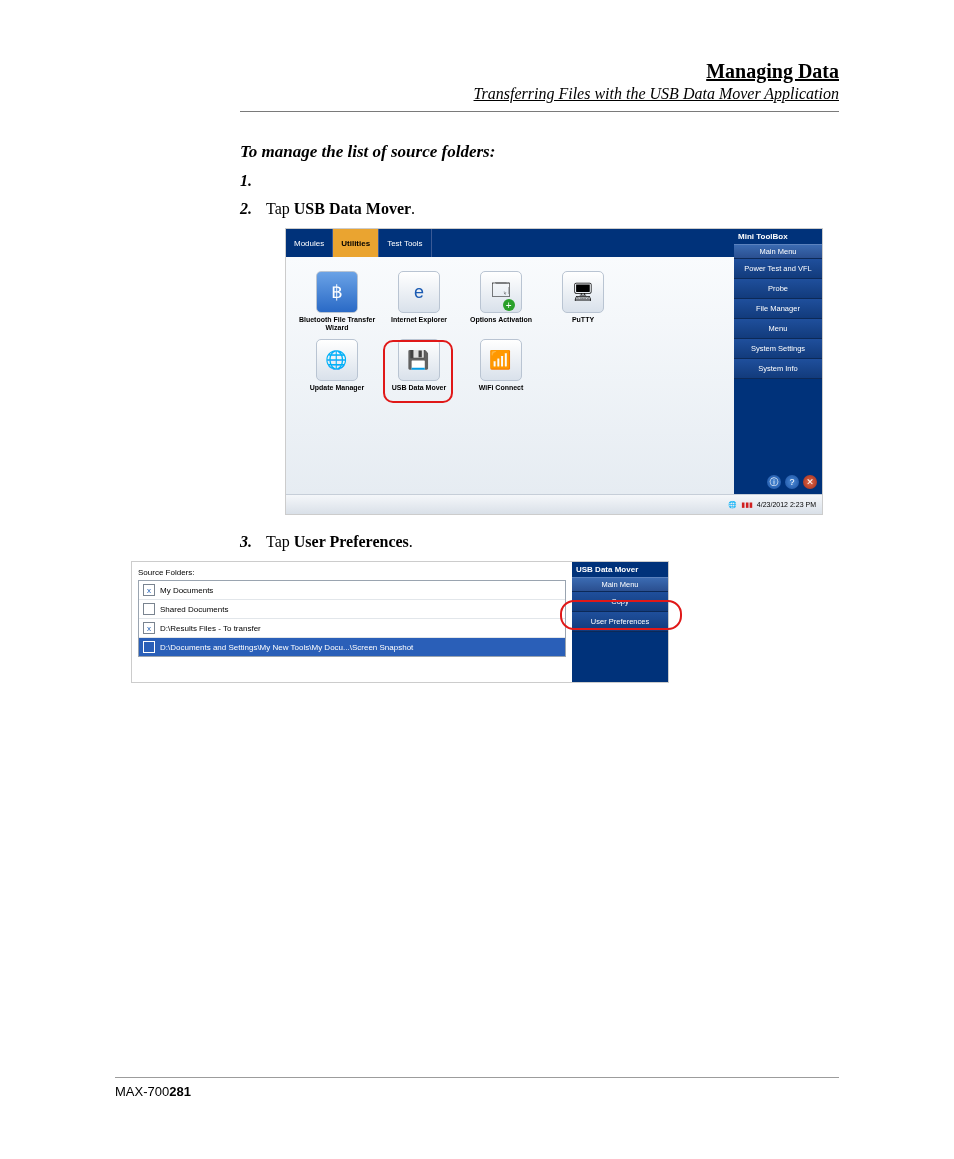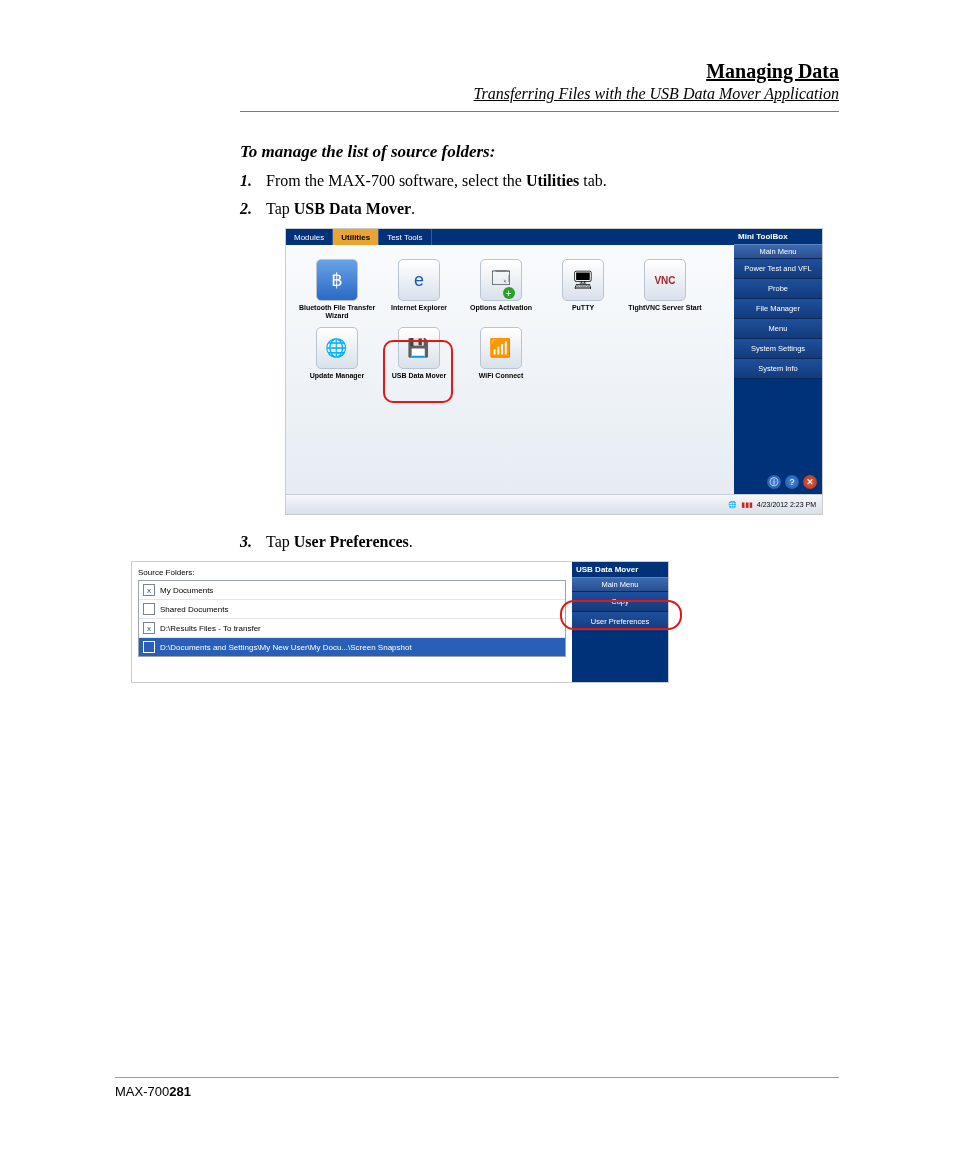--- a/index.html
+++ b/index.html
@@ -63,21 +63,21 @@
     font-family: Verdana, Arial, sans-serif;
     font-size: 8px;
     color: #000;
     background: #fff;
     position: relative;
   }
   
   .shot1 { width: 536px; height: 285px; }
   .shot1-body { display: flex; height: 265px; }
   .shot1-main { flex: 1; background: #eef0f3; display: flex; flex-direction: column; }
-  .tabs { display: flex; background: #00327a; height: 16px; }
+  .tabs { display: flex; background: #00327a; height: 28px; }
   .tab {
     padding: 2px 8px;
     color: #fff;
     border-right: 1px solid #3a5a96;
     display:flex; align-items:center;
   }
   .tab.active { background: #eaa430; color: #000; font-weight: bold; }
   .icon-grid {
     flex: 1;
     padding: 14px 10px 10px 10px;
@@ -165,23 +165,20 @@
   <div class="header-block">
     <div class="header-title">Managing Data</div>
     <div class="header-subtitle">Transferring Files with the USB Data Mover Application</div>
     <hr class="header-rule">
   </div>
 
   <div class="section-title">To manage the list of source folders:</div>
 
   <div class="step">
     <div class="step-num">1.</div>
-    <div class="step-text">
-      <span>From the MAX-700 software, select the </span><b>Utilities</b><span> tab.</span>
-    </div>
   </div>
 
   <div class="step">
     <div class="step-num">2.</div>
     <div class="step-text">
       <span>Tap </span><b>USB Data Mover</b><span>.</span>
     </div>
   </div>
 
   <div class="screenshot shot1">
@@ -204,24 +201,20 @@
             </div>
             <div class="icon-cell">
               <div class="icon-box">
                 <span style="position:relative;">🗔<span style="position:absolute;right:-4px;bottom:-4px;width:12px;height:12px;border-radius:50%;background:#2aa02a;color:#fff;font-size:10px;display:flex;align-items:center;justify-content:center;">+</span></span>
               </div>
               <div class="icon-label">Options Activation</div>
             </div>
             <div class="icon-cell">
               <div class="icon-box">🖥</div>
               <div class="icon-label">PuTTY</div>
-            </div>
-            <div class="icon-cell">
-              <div class="icon-box" style="font-size:10px;font-weight:bold;color:#a02a2a;">VNC</div>
-              <div class="icon-label">TightVNC Server Start</div>
             </div>
           </div>
           <div class="icon-row">
             <div class="icon-cell">
               <div class="icon-box">🌐</div>
               <div class="icon-label">Update Manager</div>
             </div>
             <div class="icon-cell">
               <div class="icon-box">💾</div>
               <div class="icon-label">USB Data Mover</div>
@@ -277,21 +270,21 @@
           <div class="sf-item">
             <div class="sf-chk"></div>
             <span>Shared Documents</span>
           </div>
           <div class="sf-item">
             <div class="sf-chk">x</div>
             <span>D:\Results Files - To transfer</span>
           </div>
           <div class="sf-item sf-sel">
             <div class="sf-chk"></div>
-            <span>D:\Documents and Settings\My New User\My Docu...\Screen Snapshot</span>
+            <span>D:\Documents and Settings\My New Tools\My Docu...\Screen Snapshot</span>
           </div>
         </div>
       </div>
       <div class="sidepanel" style="width:96px;">
         <div class="side-title">USB Data Mover</div>
         <div class="side-menuhead">Main Menu</div>
         <div class="side-item">Copy</div>
         <div class="side-item">User Preferences</div>
         <div class="side-fill"></div>
       </div>

